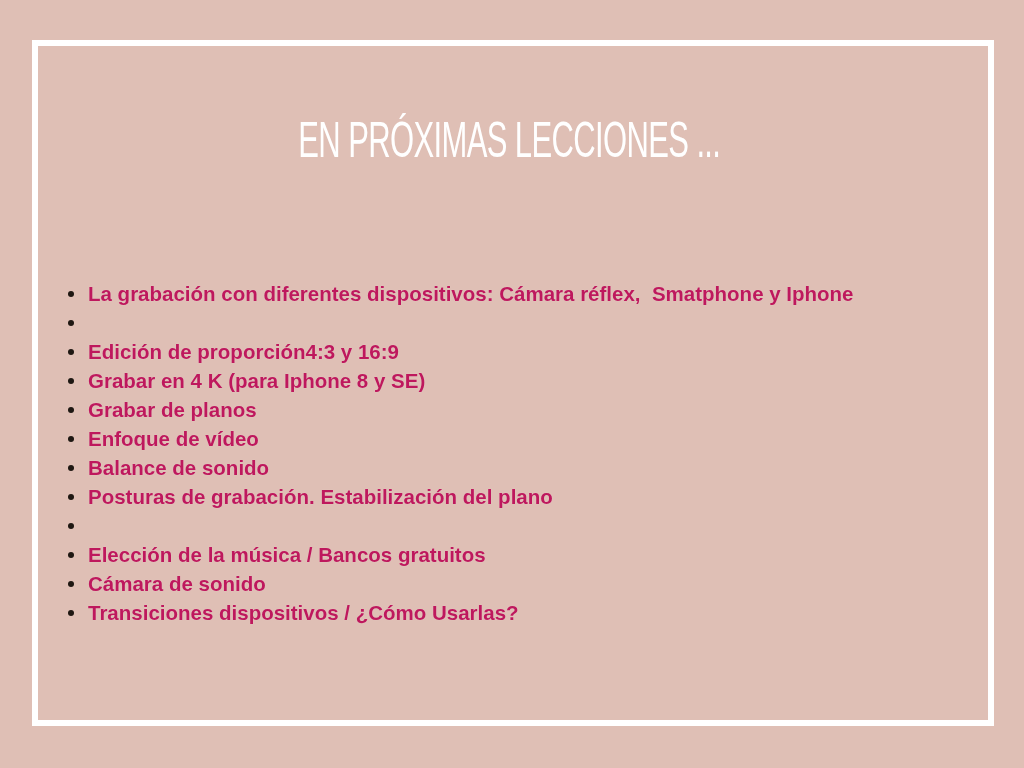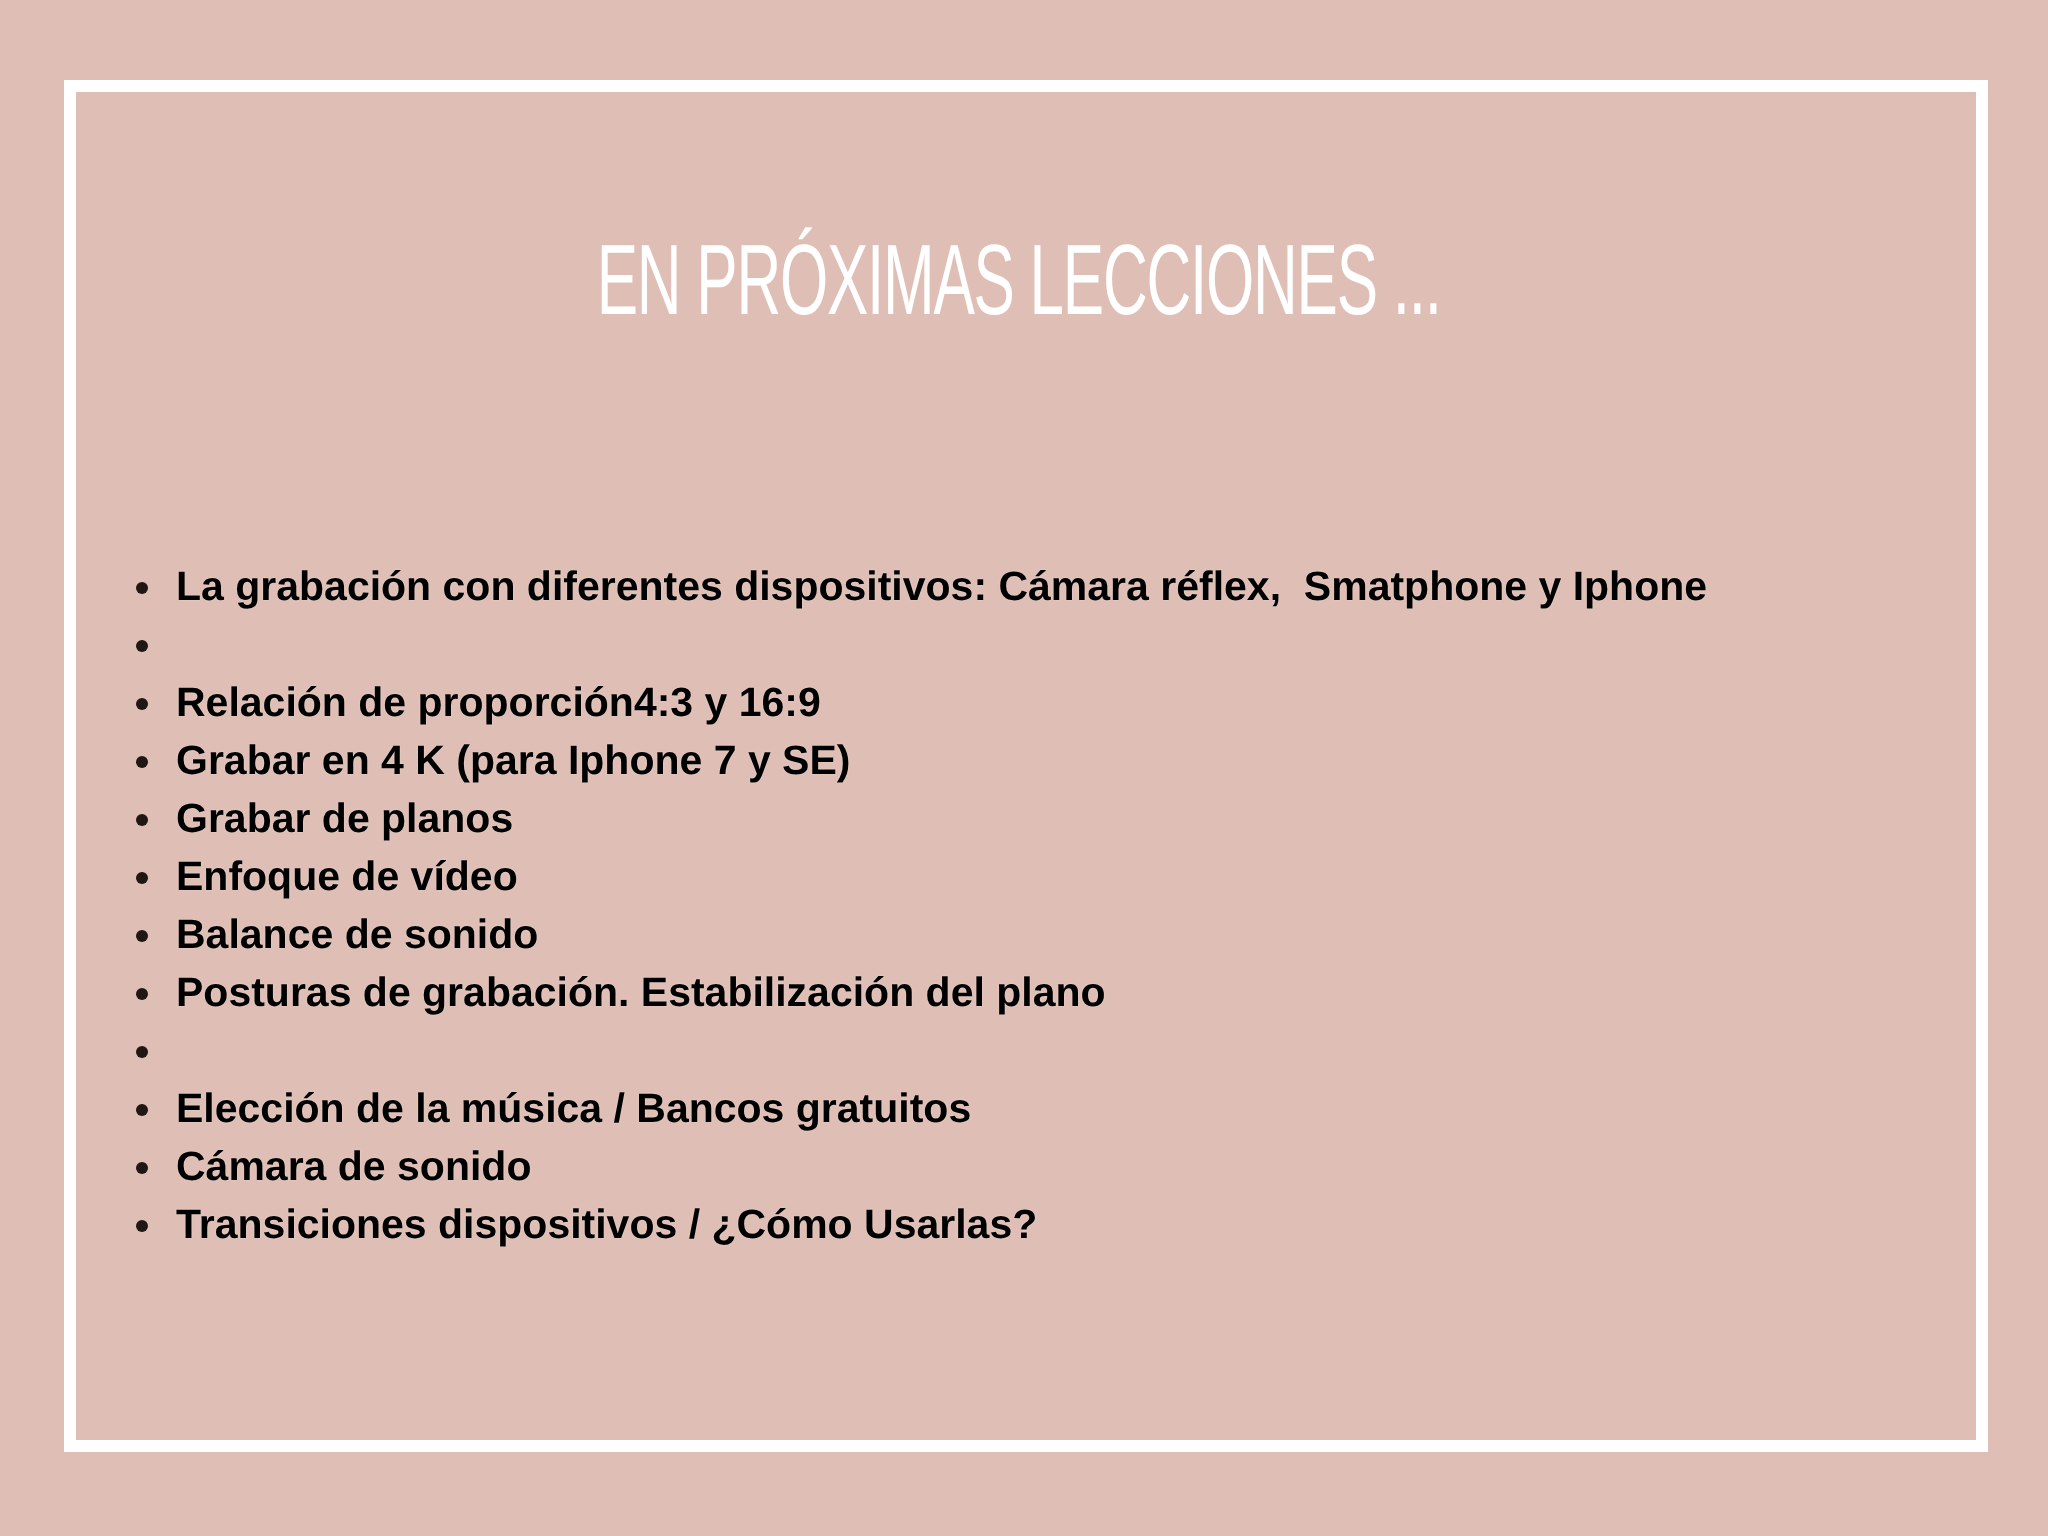--- a/index.html
+++ b/index.html
@@ -35,21 +35,21 @@
     margin: 0; padding: 0;
     list-style: none;
   }
   .list li {
     position: relative;
     padding-left: 22px;
     height: 29px;
     line-height: 29px;
     font-size: 20.5px;
     font-weight: bold;
-    color: #000000;
+    color: #be185d;
     white-space: pre;
     text-shadow: 0 0 1px rgba(255,255,255,0.35);
   }
   .list li .bullet {
     position: absolute;
     left: 2px; top: 12px;
     width: 6px; height: 6px;
     border-radius: 50%;
     background: #1e1712;
   }
@@ -57,22 +57,22 @@
 </head>
 <body>
 
 <div class="frame"></div>
 
 <h1 class="title">EN PRÓXIMAS LECCIONES ...</h1>
 
 <ul class="list">
   <li><span class="bullet"></span><span>La grabación con diferentes dispositivos: Cámara réflex,  Smatphone y Iphone</span></li>
   <li><span class="bullet"></span></li>
-  <li><span class="bullet"></span><span>Relación de proporción4:3 y 16:9</span></li>
-  <li><span class="bullet"></span><span>Grabar en 4 K (para Iphone 7 y SE)</span></li>
+  <li><span class="bullet"></span><span>Edición de proporción4:3 y 16:9</span></li>
+  <li><span class="bullet"></span><span>Grabar en 4 K (para Iphone 8 y SE)</span></li>
   <li><span class="bullet"></span><span>Grabar de planos</span></li>
   <li><span class="bullet"></span><span>Enfoque de vídeo</span></li>
   <li><span class="bullet"></span><span>Balance de sonido</span></li>
   <li><span class="bullet"></span><span>Posturas de grabación. Estabilización del plano</span></li>
   <li><span class="bullet"></span></li>
   <li><span class="bullet"></span><span>Elección de la música / Bancos gratuitos</span></li>
   <li><span class="bullet"></span><span>Cámara de sonido</span></li>
   <li><span class="bullet"></span><span>Transiciones dispositivos / ¿Cómo Usarlas?</span></li>
 </ul>
 

